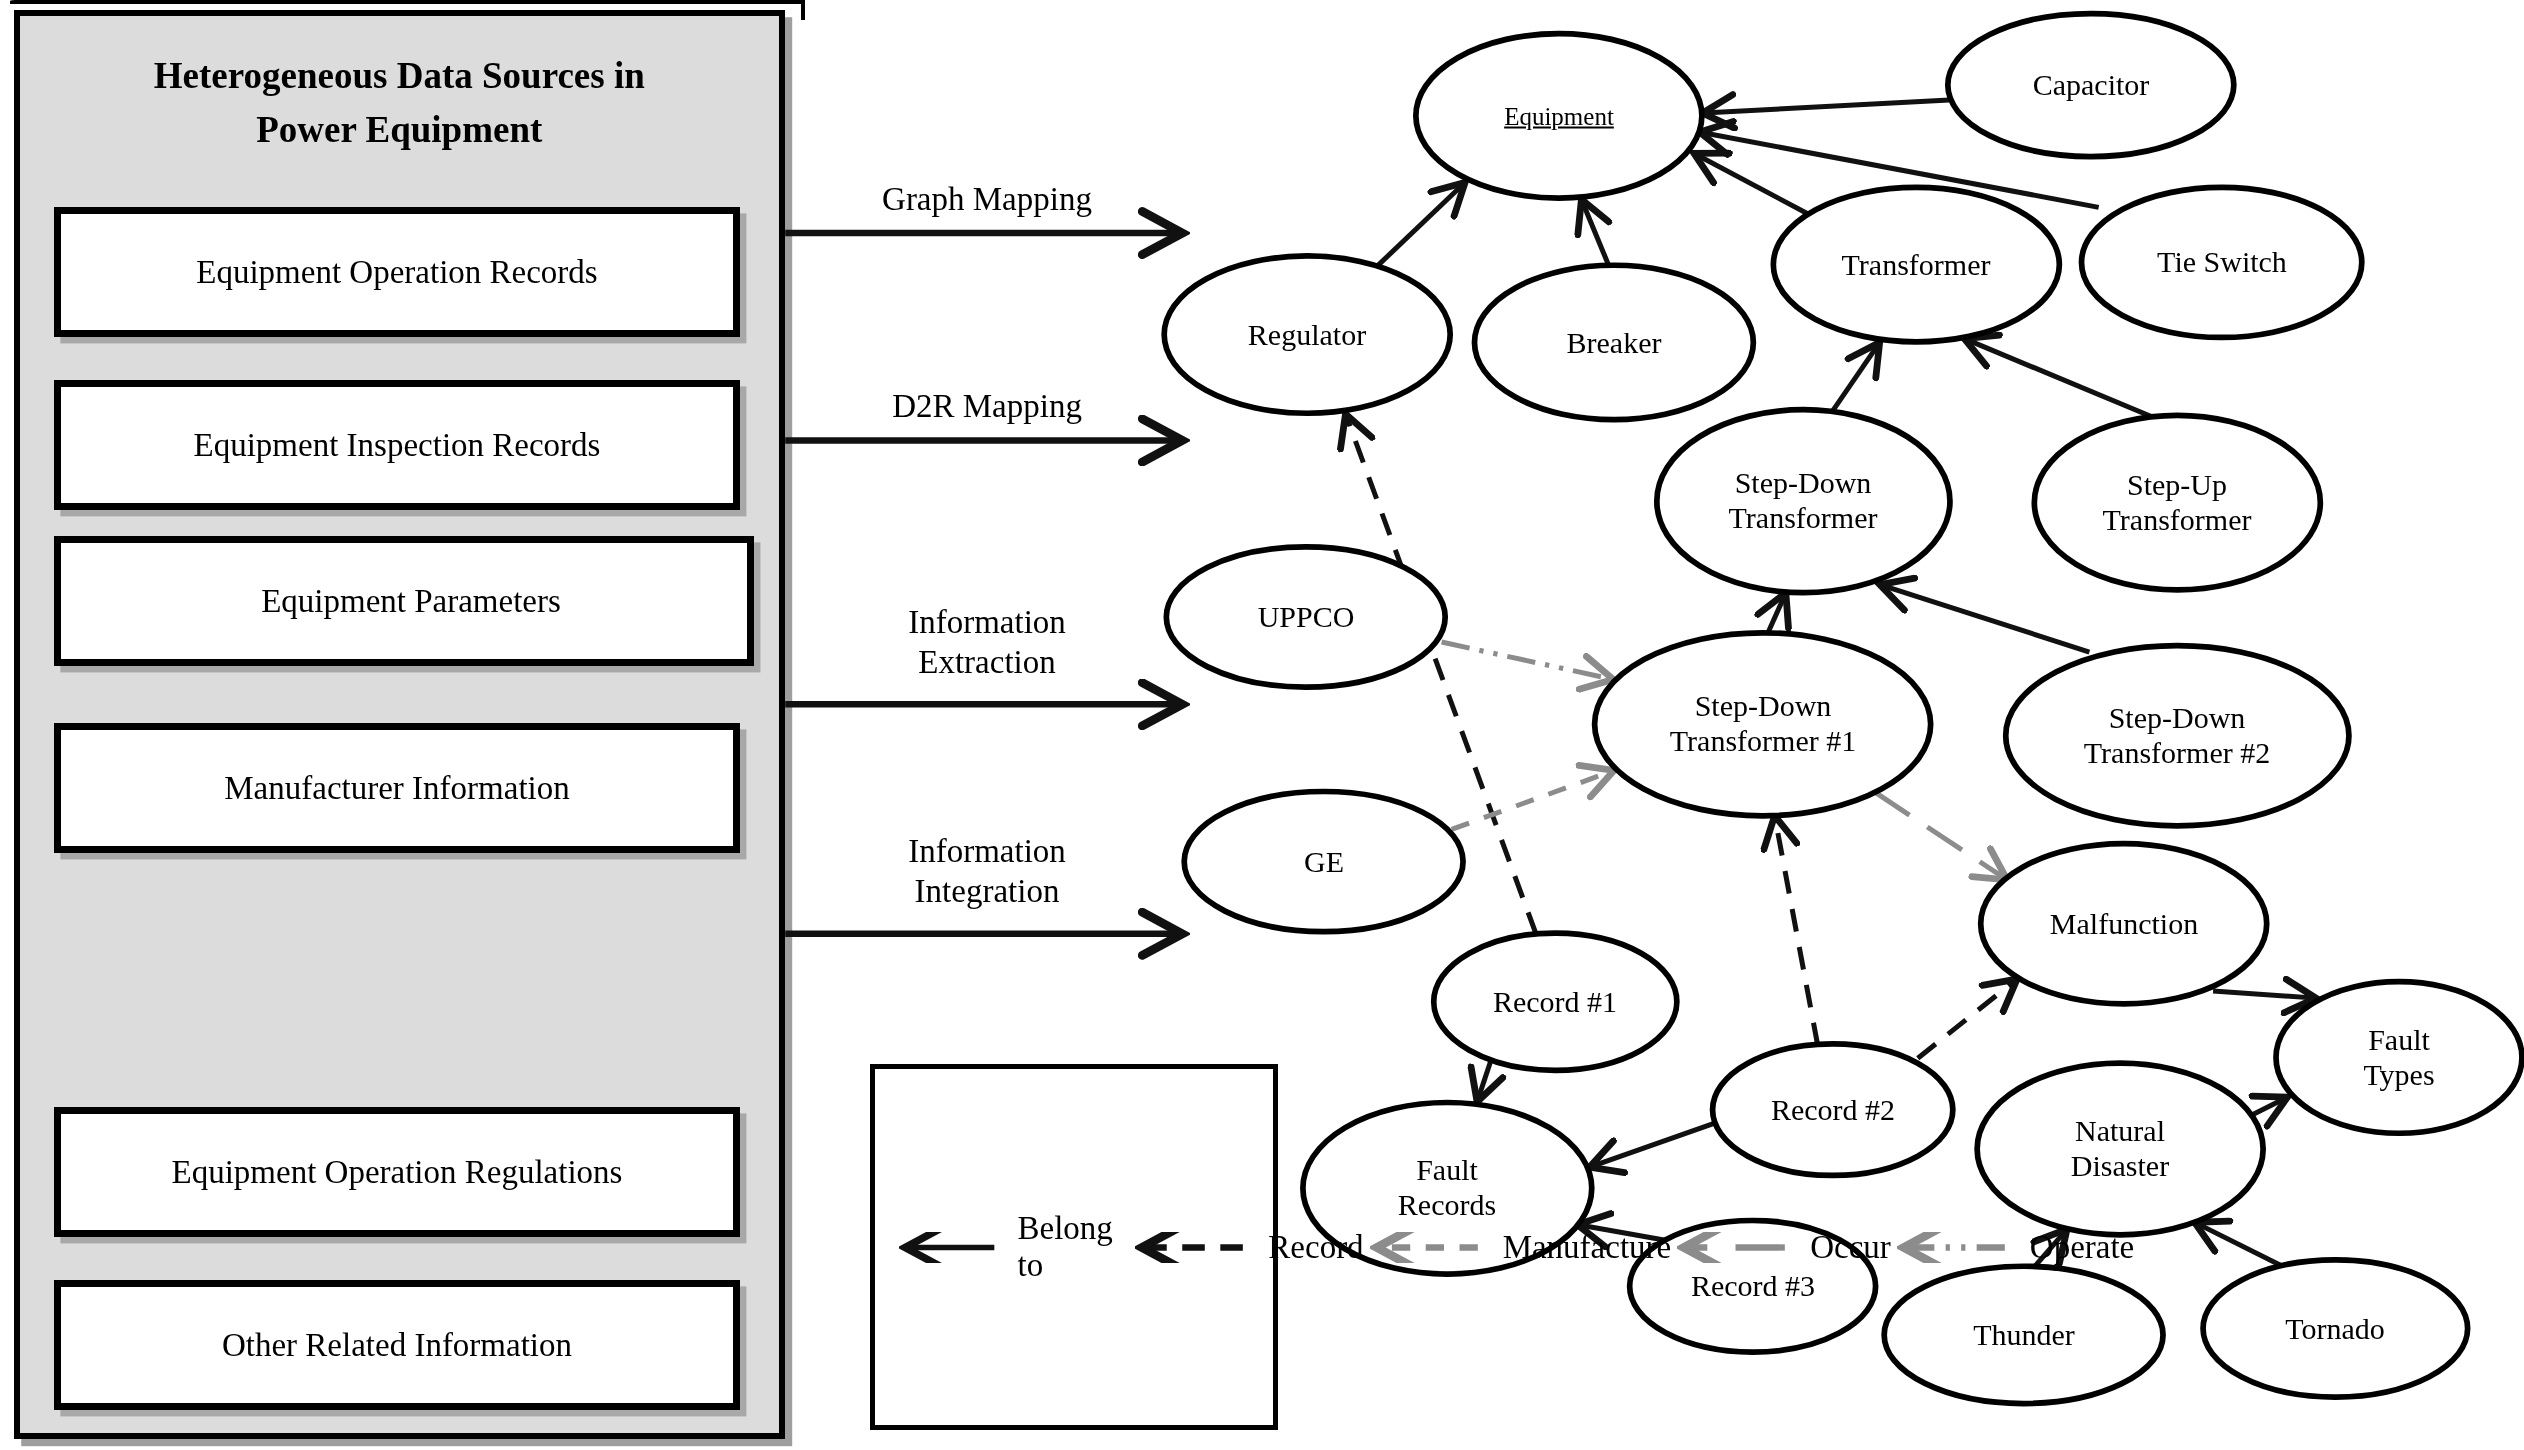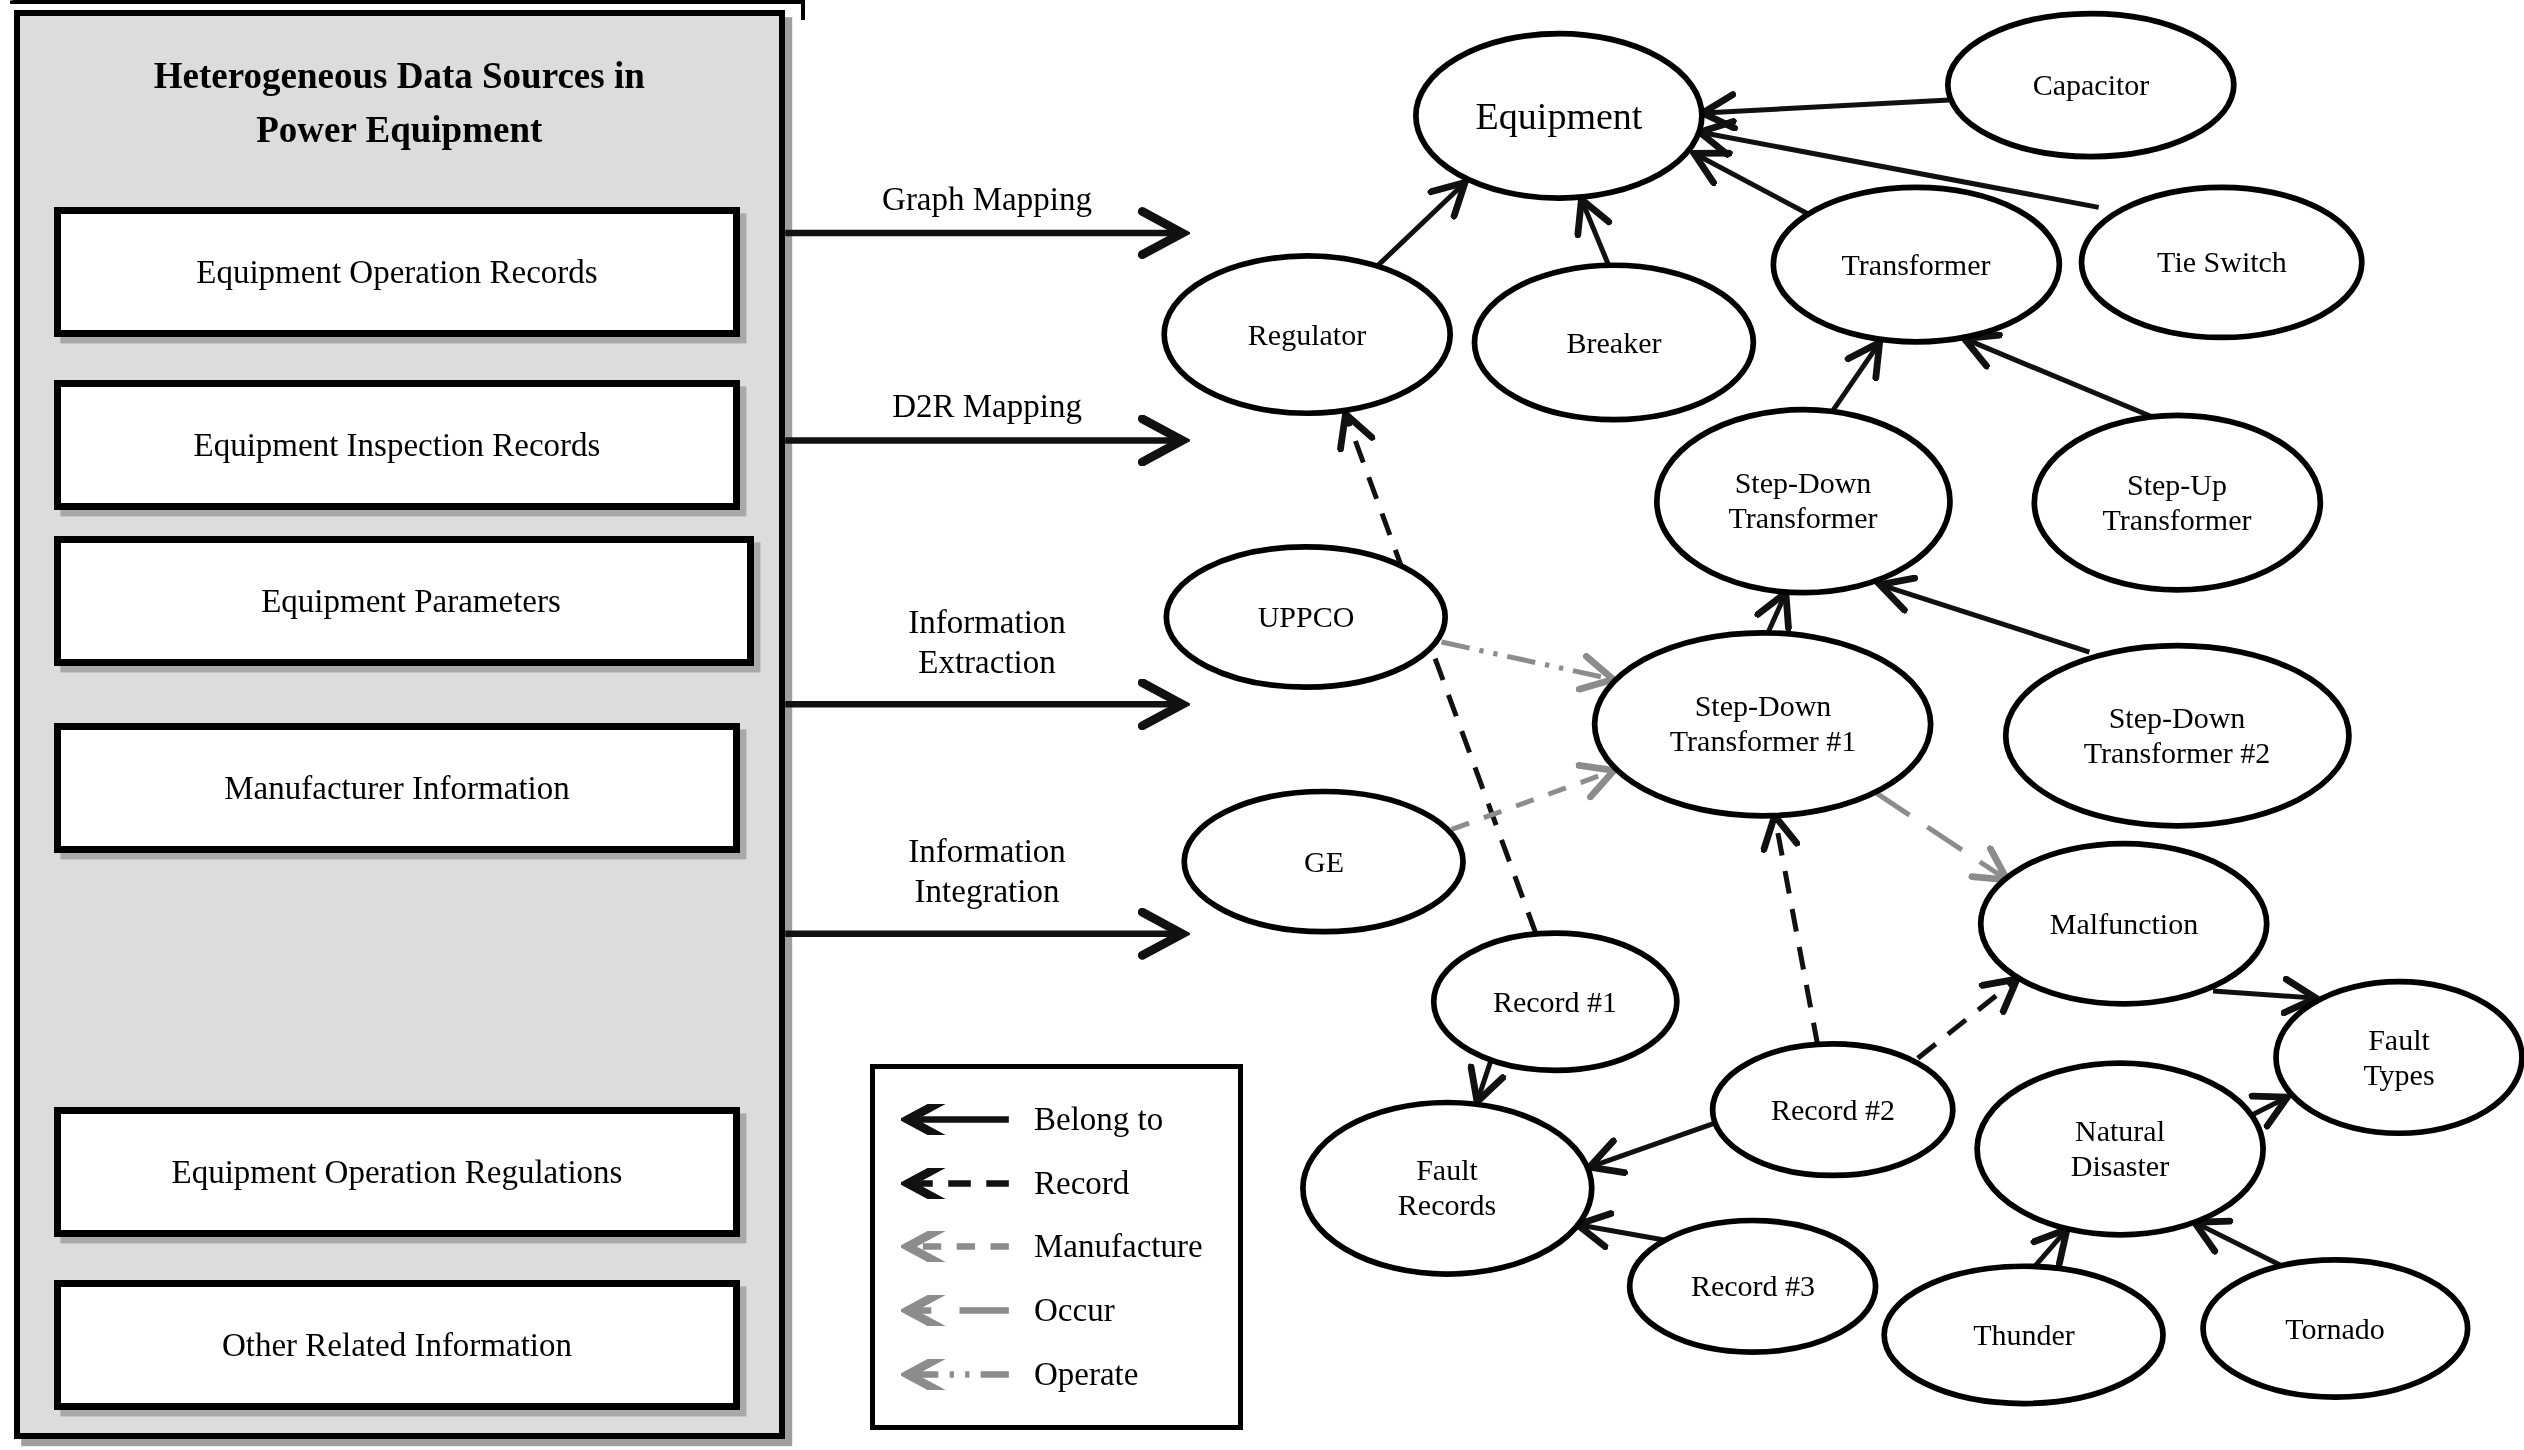--- a/index.html
+++ b/index.html
@@ -36,23 +36,23 @@
   .edge-manufacture{stroke:#8c8c8c;stroke-width:7;fill:none;stroke-dasharray:26 22;}
   .edge-occur{stroke:#8c8c8c;stroke-width:7;fill:none;stroke-dasharray:58 30;}
   .edge-operate{stroke:#8c8c8c;stroke-width:7;fill:none;stroke-dasharray:40 14 6 14 6 14;}
   .node-ellipse{fill:#ffffff;stroke:#000;stroke-width:8;}
   .node-label{
     position:absolute;transform:translate(-50%,-50%);text-align:center;
     font-size:30px;line-height:1.16;white-space:pre-line;
   }
   
   .legend{
-    position:absolute;left:870px;top:1064px;width:373px;height:366px;
+    position:absolute;left:870px;top:1064px;width:408px;height:366px;
     background:#ffffff;border:5.7px solid #000;box-sizing:border-box;
-    display:flex;flex-direction:column;justify-content:space-evenly;padding:5.7px 0 5.7px 20px;
+    display:flex;flex-direction:row;justify-content:space-evenly;padding:5.7px 0 5.7px 20px;
   }
   .legend-item{display:flex;align-items:center;gap:17px;}
   .legend-item span{font-size:33px;}
 </style>
 </head>
 <body>
 
 <div class="stage">
 
   <div class="artifact" style="left:10px;top:0;width:795px;height:4.3px;"></div>
@@ -134,21 +134,21 @@
     <ellipse class="node-ellipse" cx="2175" cy="1401" rx="170" ry="96"></ellipse>
     <ellipse class="node-ellipse" cx="3355" cy="1479" rx="172" ry="106"></ellipse>
     <ellipse class="node-ellipse" cx="2563" cy="1552" rx="168" ry="92"></ellipse>
     <ellipse class="node-ellipse" cx="2965" cy="1607" rx="200" ry="120"></ellipse>
     <ellipse class="node-ellipse" cx="2024" cy="1662" rx="202" ry="120"></ellipse>
     <ellipse class="node-ellipse" cx="2451" cy="1799" rx="172" ry="92"></ellipse>
     <ellipse class="node-ellipse" cx="2830" cy="1867" rx="195" ry="96"></ellipse>
     <ellipse class="node-ellipse" cx="3266" cy="1858" rx="185" ry="96"></ellipse>
   </svg>
 
-  <div class="node-label" style="left:1559px;top:116px;font-size:38px;">Equipment</div>
+  <div class="node-label" style="left:1559px;top:116px;font-size:25px;text-decoration:underline;">Equipment</div>
   <div class="node-label" style="left:2091px;top:85px;">Capacitor</div>
   <div class="node-label" style="left:1307px;top:335px;">Regulator</div>
   <div class="node-label" style="left:1614px;top:343px;">Breaker</div>
   <div class="node-label" style="left:1916px;top:265px;">Transformer</div>
   <div class="node-label" style="left:2222px;top:262px;">Tie Switch</div>
   <div class="node-label" style="left:1803px;top:501px;">Step-Down
 Transformer</div>
   <div class="node-label" style="left:2177px;top:503px;">Step-Up
 Transformer</div>
   <div class="node-label" style="left:1306px;top:617px;">UPPCO</div>

